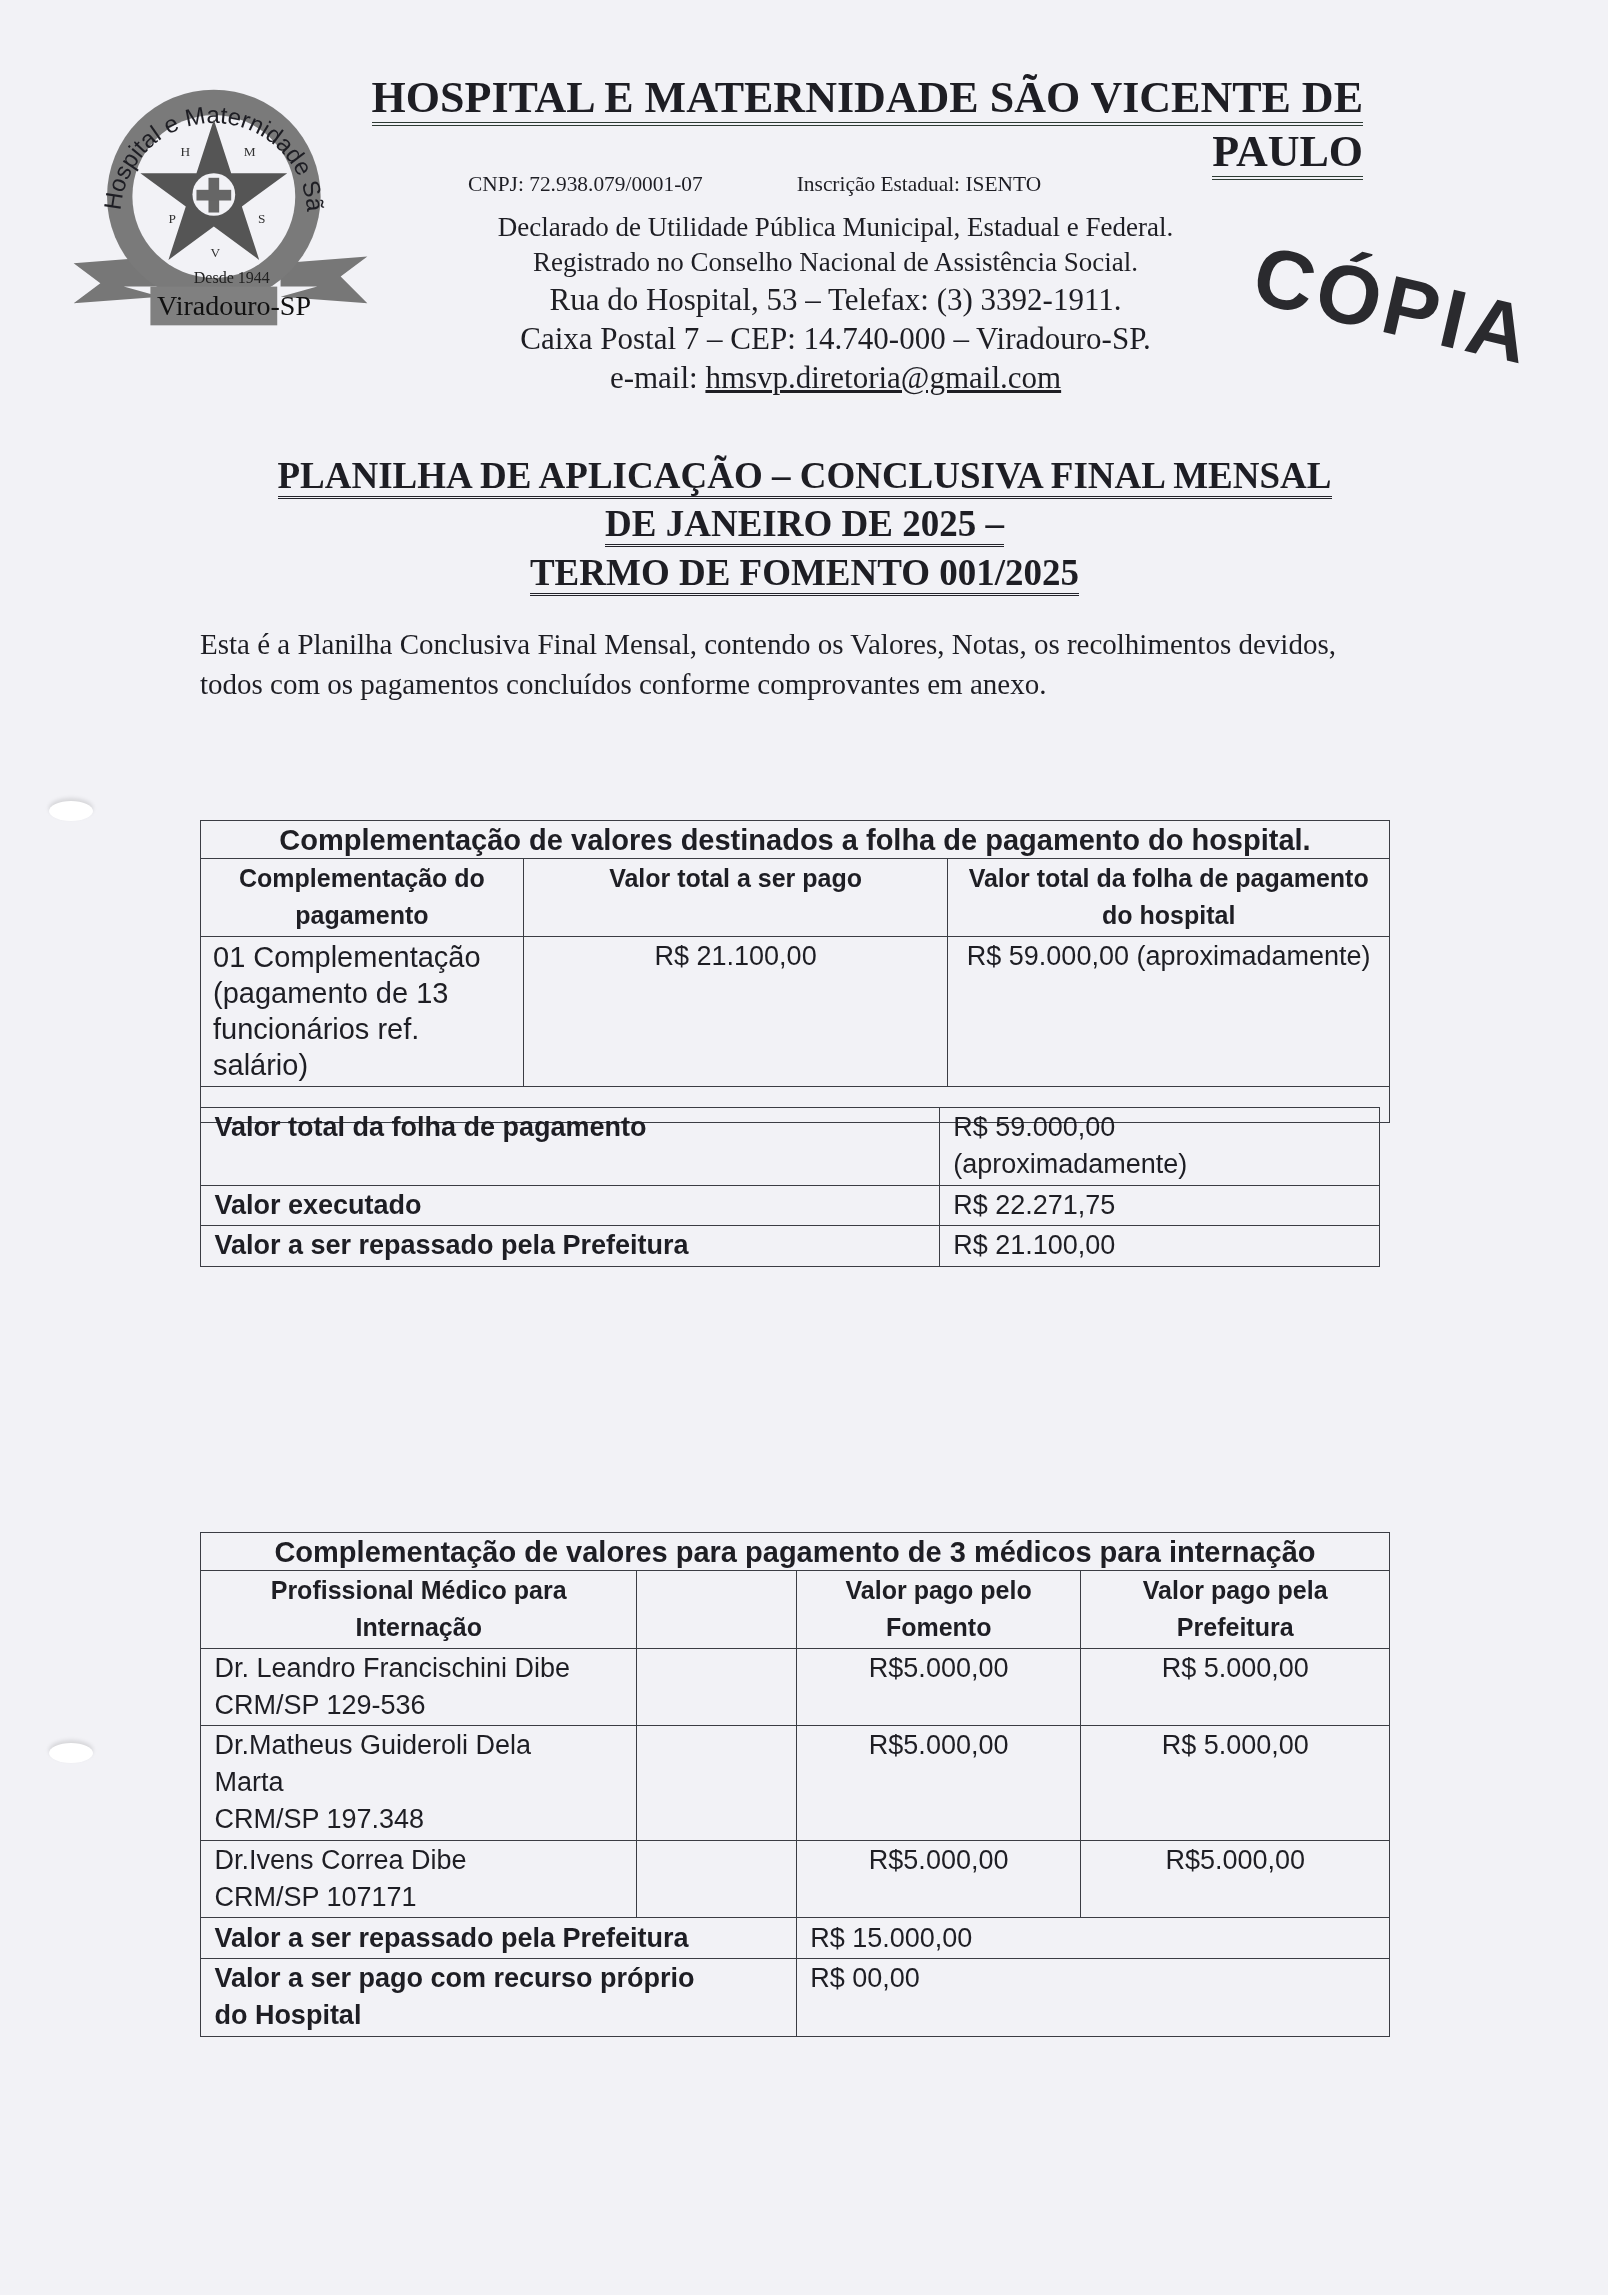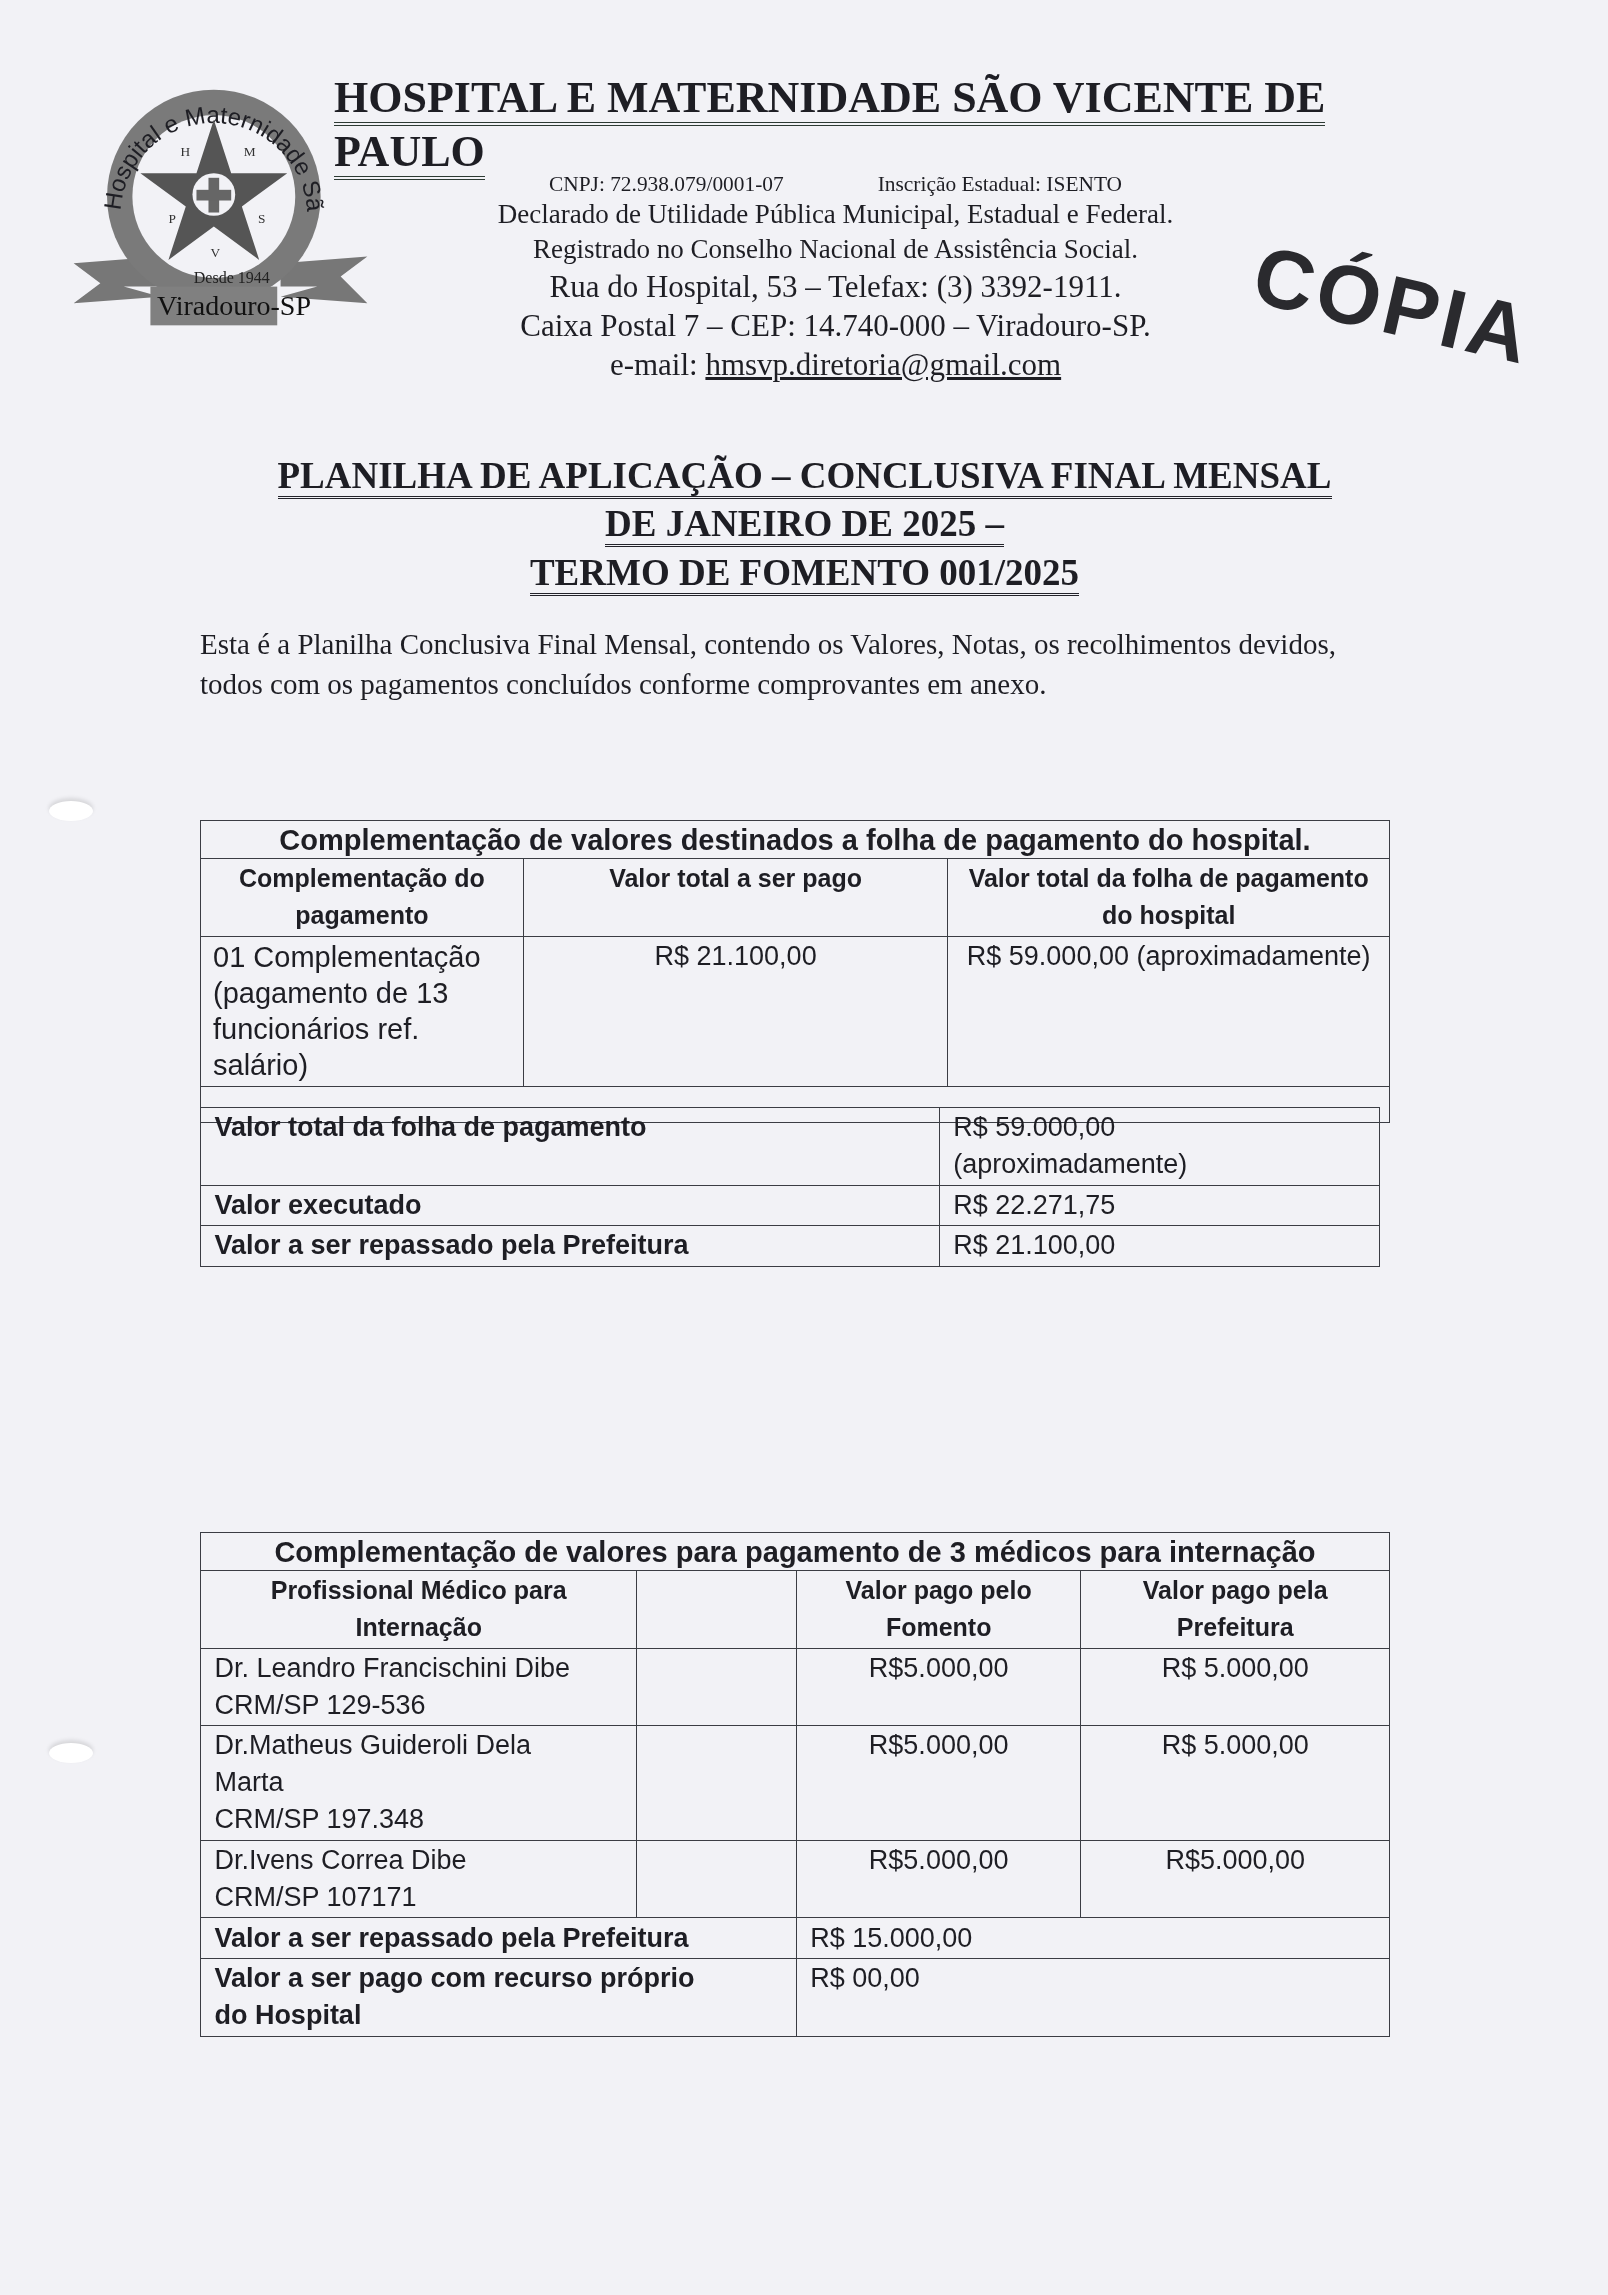--- a/index.html
+++ b/index.html
@@ -12,25 +12,25 @@
   .sans { font-family:"Liberation Sans","DejaVu Sans",sans-serif; }
 
   
   .hole { position:absolute; width:44px; height:20px; background:#ffffff; border-radius:50%;
           box-shadow: 0 -2.7px 4px rgba(0,0,0,0.12); }
 
   
   .logo { position:absolute; left:60px; top:63px; width:321px; height:267px; }
 
   
-  .hdr-title { position:absolute; left:334px; top:72px; width:1029px; text-align:left;
+  .hdr-title { position:absolute; left:334px; top:72px; width:1029px; text-align:right;
     font-size:44px; font-weight:bold; letter-spacing:0px; line-height:51px; }
   .hdr-title span { border-bottom:4px double #2d3a33; padding-bottom:0px; }
   .hdr-info { position:absolute; left:468px; top:172px; width:735px; text-align:center; }
-  .hdr-cnpj { font-size:21.4px; display:flex; justify-content:center; gap:94px; margin-bottom:0; }
+  .hdr-cnpj { font-size:21.4px; display:flex; gap:94px; margin-bottom:13px; }
   .hdr-line { font-size:27px; line-height:35px; }
   .hdr-line.big { font-size:31px; line-height:39px; }
   .hdr-email span.link { text-decoration:underline; }
 
   .stamp { position:absolute; left:1266px; top:227px; font-size:83px; font-weight:bold;
     transform:rotate(13deg); transform-origin:left top; color:#2a2a2e; letter-spacing:4px; }
 
   
   .doc-title { position:absolute; left:200px; top:454px; width:1209px; text-align:center;
     font-size:37px; font-weight:bold; line-height:43px; }

